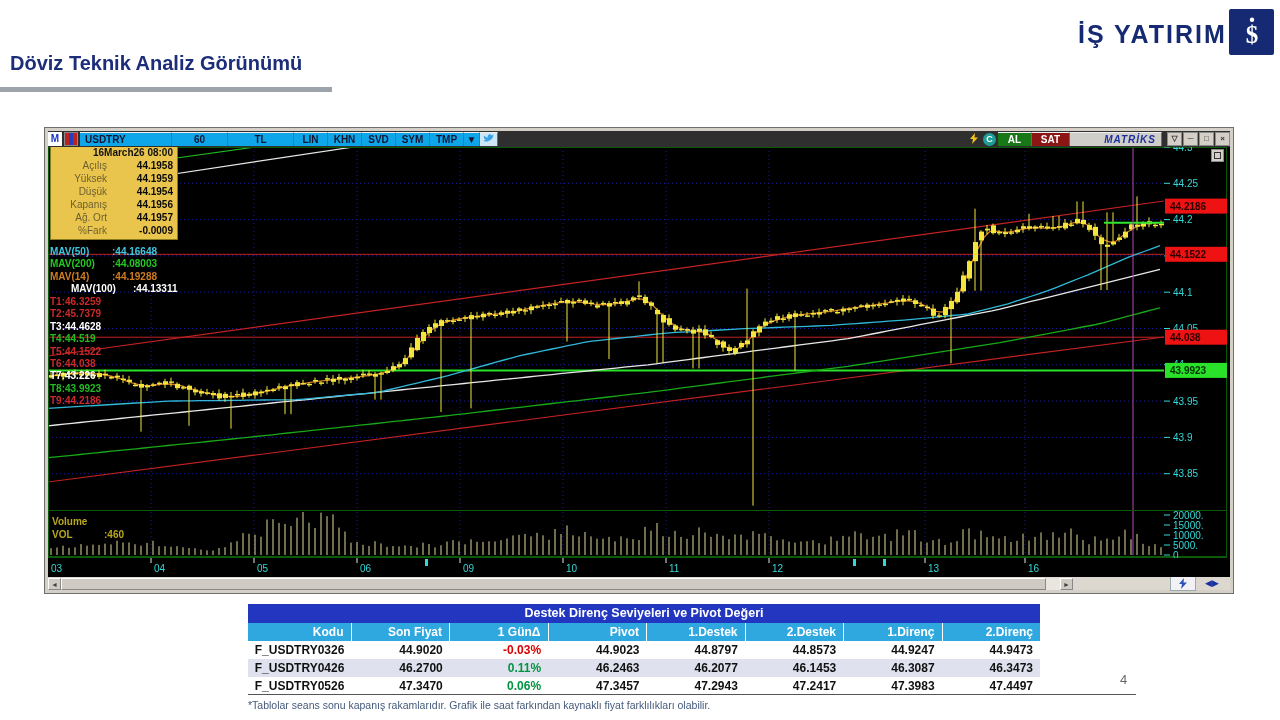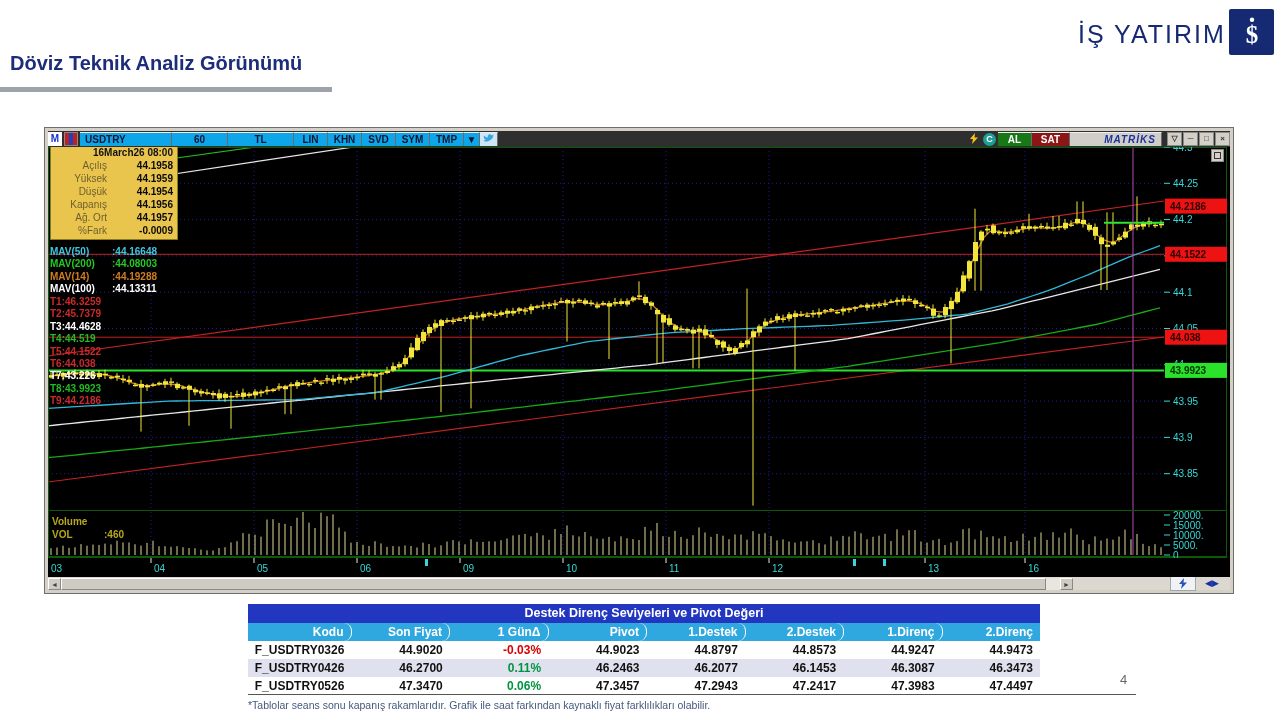--- a/index.html
+++ b/index.html
@@ -3,21 +3,21 @@
 <meta charset="utf-8">
 <style>
   html,body{margin:0;padding:0;}
   body{width:1280px;height:720px;background:#fff;position:relative;overflow:hidden;
        font-family:"Liberation Sans",sans-serif;}
   .abs{position:absolute;}
 
   
   .page-title{left:10px;top:52px;font-size:20px;font-weight:bold;color:#1c2d7a;}
   .title-underline{left:0;top:87px;width:332px;height:5px;background:#9ca3ab;}
-  .logo-text{left:1078px;top:20px;font-size:25px;font-weight:normal;color:#152a72;letter-spacing:2px;}
+  .logo-text{left:1078px;top:20px;font-size:25px;font-weight:bold;color:#152a72;letter-spacing:2px;}
   .logo-mark{left:1229px;top:9px;width:45px;height:46px;background:#152a72;border-radius:2px;
              display:flex;align-items:center;justify-content:center;}
 
   
   .terminal{left:44px;top:127px;width:1190px;height:467px;background:#d4d0c8;
             border:1px solid #6e6e6e;box-sizing:border-box;padding:3px;}
   .toolbar{height:16px;background:#2f2f2f;display:flex;align-items:center;font-size:10px;font-weight:bold;}
   .tbtn{background:#0ea5e9;border-right:1px solid #6a6a6a;border-top:1px solid #efefef;
         color:#14142e;height:14px;line-height:14px;padding:0 5px;text-align:center;box-sizing:border-box;}
   .m-box{width:14px;background:#fff;color:#1535c8;text-align:center;height:14px;line-height:14px;font-weight:bold;}
@@ -64,21 +64,21 @@
 
   
   .drtable{left:248px;top:604px;width:792px;font-size:12px;}
   .drt-title{height:19px;line-height:19px;background:#2236c0;color:#fff;font-weight:bold;
              font-size:12.5px;text-align:center;}
   .drt-row{display:flex;height:18px;line-height:18px;font-weight:bold;}
   .drt-header{background:#2fa8e0;color:#fff;}
   .drt-header .c{border-right:1px solid #fff;box-sizing:border-box;}
   .drt-header .c:last-child{border-right:none;}
   .c0{width:122px;text-align:left;padding-left:5px;box-sizing:border-box;}
-  .c{flex:1;text-align:right;padding-right:7px;box-sizing:border-box;border-radius:8px;}
+  .c{flex:1;text-align:right;padding-right:7px;box-sizing:border-box;}
   .row-a{background:#ffffff;color:#111;}
   .row-b{background:#dfe2ee;color:#111;}
   .chg-down{color:#d80000;}
   .chg-up{color:#009440;}
   .table-underline{left:248px;top:694px;width:888px;height:1px;background:#555;}
 
   .footnote{left:248px;top:699px;font-size:10.5px;color:#44597c;}
   .page-num{left:1120px;top:672px;font-size:13px;color:#666;}
 </style>
 </head>
@@ -839,21 +839,21 @@
           <div class="info-row">
             <span class="lbl">%Fark</span>
             <span class="val">-0.0009</span>
           </div>
         </div>
     </div>
     <div class="abs mav-legend" id="mav-legend">
         <div style="color: rgb(63, 198, 224);"><span class="lg-lbl">MAV(50)</span><span>:44.16648</span></div>
         <div style="color: rgb(34, 201, 34);"><span class="lg-lbl">MAV(200)</span><span>:44.08003</span></div>
         <div style="color: rgb(207, 125, 31);"><span class="lg-lbl">MAV(14)</span><span>:44.19288</span></div>
-        <div style="color: rgb(255, 255, 255);"><span class="lg-lbl">MAV(100)</span><span>:44.13311</span></div>
+        <div style="color: rgb(255, 255, 255); margin-left: 21px;"><span class="lg-lbl">MAV(100)</span><span>:44.13311</span></div>
       </div>
     <div class="abs t-levels" id="t-levels">
         <div style="color: rgb(204, 42, 42);">T1:46.3259</div>
         <div style="color: rgb(204, 42, 42);">T2:45.7379</div>
         <div style="color: rgb(255, 255, 255);">T3:44.4628</div>
         <div style="color: rgb(34, 187, 34);">T4:44.519</div>
         <div style="color: rgb(204, 42, 42);">T5:44.1522</div>
         <div style="color: rgb(204, 42, 42);">T6:44.038</div>
         <div style="color: rgb(255, 255, 255);">T7:43.226</div>
         <div style="color: rgb(34, 187, 34);">T8:43.9923</div>

